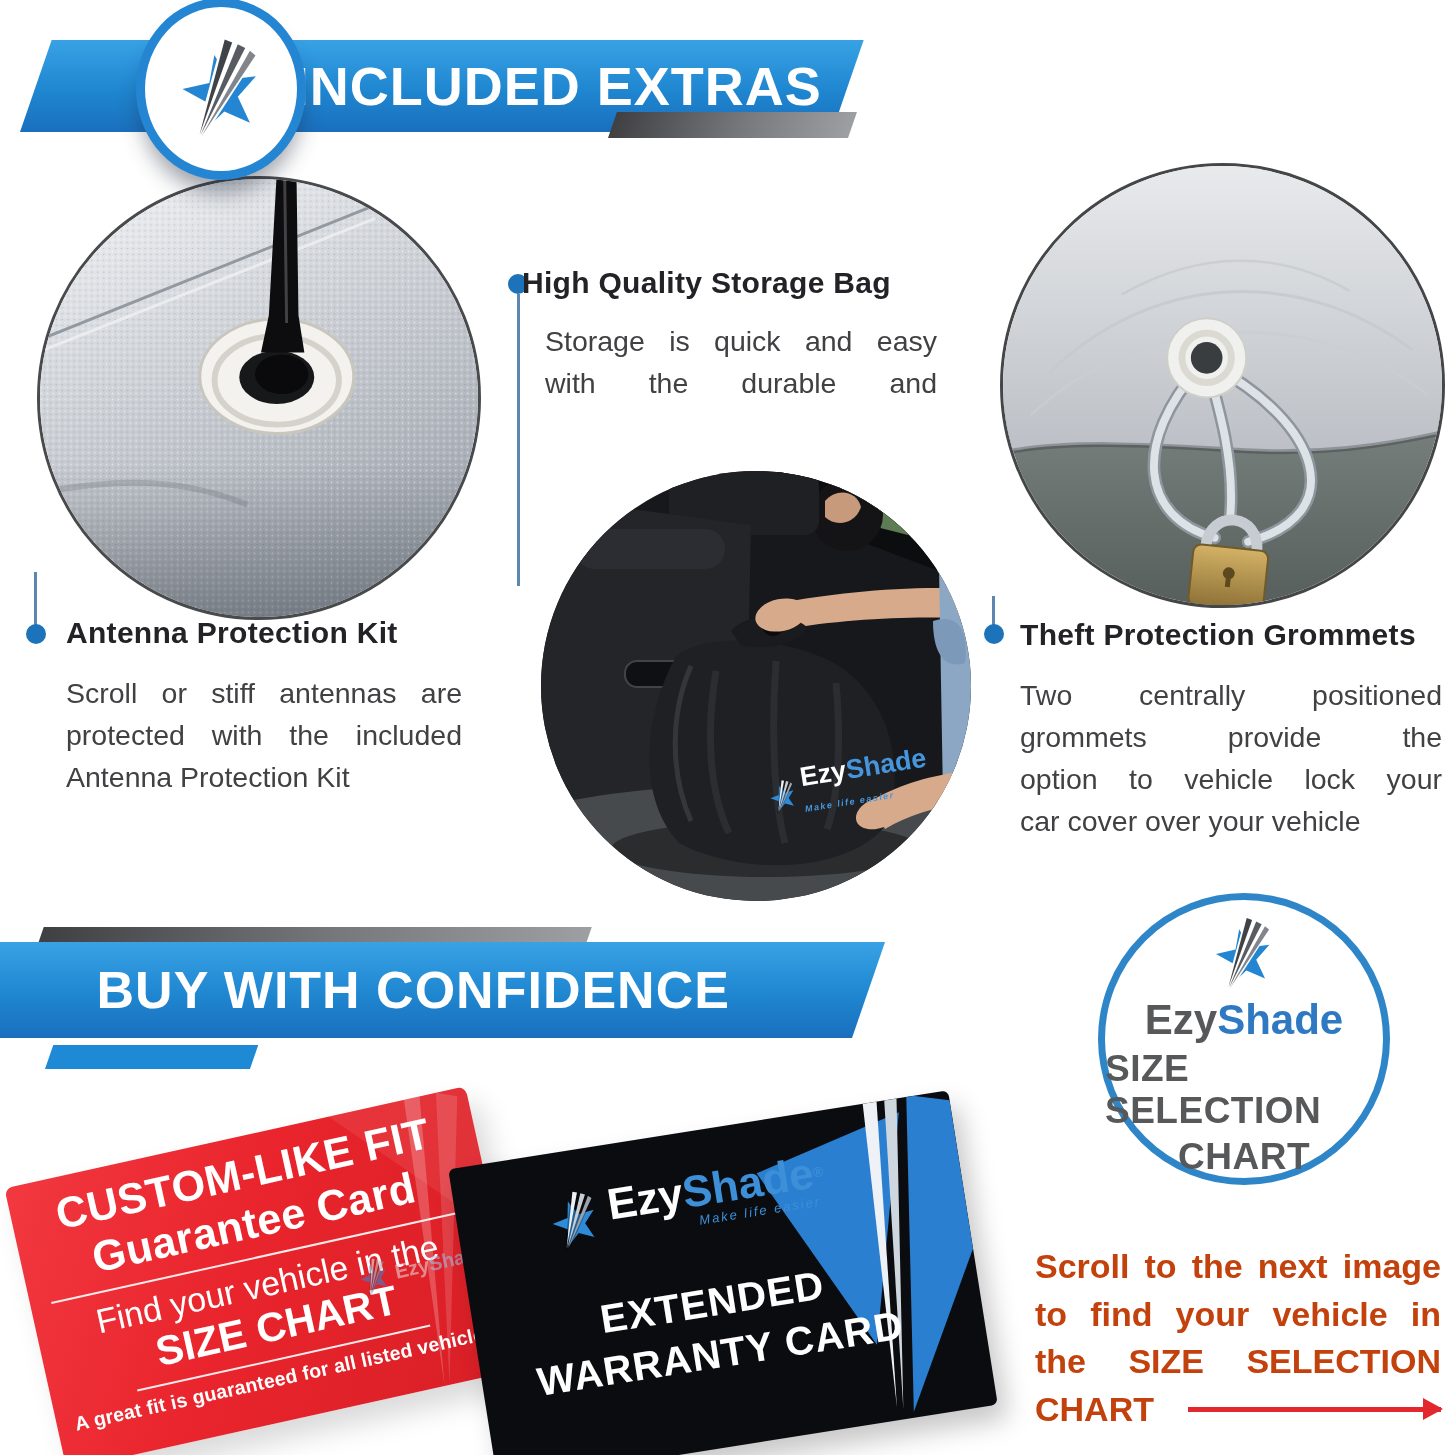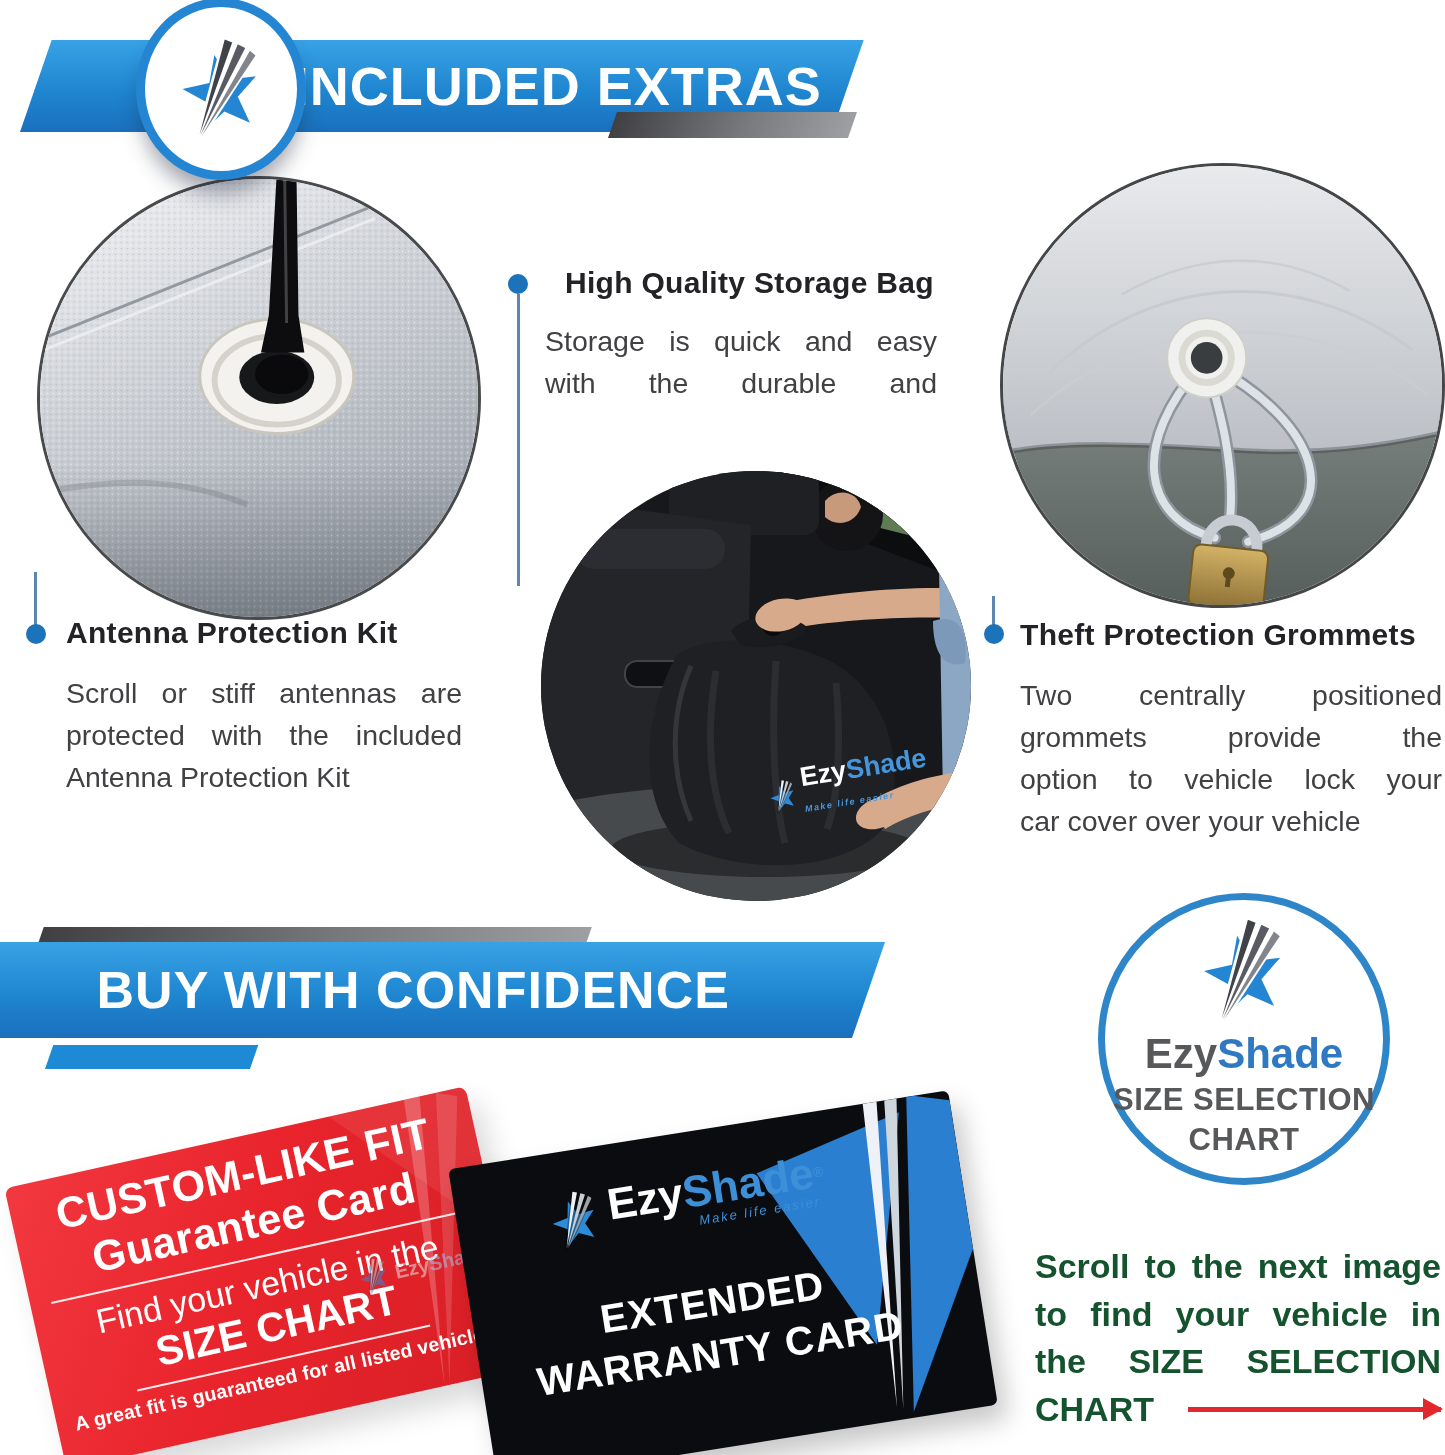--- a/index.html
+++ b/index.html
@@ -41,24 +41,24 @@
   .f-body{position:absolute;font-size:28.5px;color:#414144;line-height:42px;z-index:3;}
   .jl{text-align:justify;text-align-last:justify;}
   .ll{text-align:left;text-align-last:left;}
 
   
   .size-badge{position:absolute;left:1098px;top:893px;width:292px;height:292px;border-radius:50%;
     background:#fff;border:7px solid #2e86c8;box-sizing:border-box;z-index:4;
     display:flex;flex-direction:column;align-items:center;}
   .size-badge .brand-line{font-size:42px;font-weight:800;margin-top:2px;}
   .brand-prefix{color:#57585a;} .brand-suffix{color:#2e79c2;}
-  .size-badge .sb-line{font-size:31px;font-weight:800;color:#57585a;letter-spacing:.5px;margin-top:4px;}
-
-  
-  .scroll-note{position:absolute;left:1035px;top:1243px;width:406px;color:#14532d;
+  .size-badge .sb-line{font-size:37px;font-weight:800;color:#57585a;letter-spacing:.5px;margin-top:4px;}
+
+  
+  .scroll-note{position:absolute;left:1035px;top:1243px;width:406px;color:#c2410c;
     font-size:34px;font-weight:700;line-height:47.5px;z-index:4;}
   .scroll-note .l4{display:flex;align-items:center;}
   .arrow-line{flex:1;margin-left:34px;height:5px;background:#e2282c;position:relative;}
   .arrow-line::after{content:"";position:absolute;right:-2px;top:-9px;width:0;height:0;
     border-left:20px solid #e2282c;border-top:11px solid transparent;border-bottom:11px solid transparent;}
 
   
   .card{position:absolute;border-radius:8px;}
   #card-red{left:30px;top:1134px;width:472px;height:288px;transform:rotate(-12.5deg);
     background:linear-gradient(120deg,#f23840 0%,#e9242c 45%,#d81f26 100%);
@@ -244,21 +244,21 @@
   <div class="dot" style="left:26px;top:624px"></div>
   <div class="f-head" style="left:66px;top:616px">Antenna Protection Kit</div>
   <div class="f-body" style="left:66px;top:672px;width:396px">
     <div class="jl">Scroll or stiff antennas are</div>
     <div class="jl">protected with the included</div>
     <div class="ll">Antenna Protection Kit</div>
   </div>
 
   <div class="dot" style="left:508px;top:274px"></div>
   <div class="vline" style="left:517px;top:294px;height:292px"></div>
-  <div class="f-head" style="left:565px;top:266px">High Quality Storage Bag</div>
+  <div class="f-head" style="left:522px;top:266px">High Quality Storage Bag</div>
   <div class="f-body" style="left:545px;top:320px;width:392px">
     <div class="jl">Storage is quick and easy</div>
     <div class="jl">with the durable and</div>
   </div>
 
   <div class="vline" style="left:992px;top:596px;height:34px"></div>
   <div class="dot" style="left:984px;top:624px"></div>
   <div class="f-head" style="left:1020px;top:618px">Theft Protection Grommets</div>
   <div class="f-body" style="left:1020px;top:674px;width:422px">
     <div class="jl">Two centrally positioned</div>

